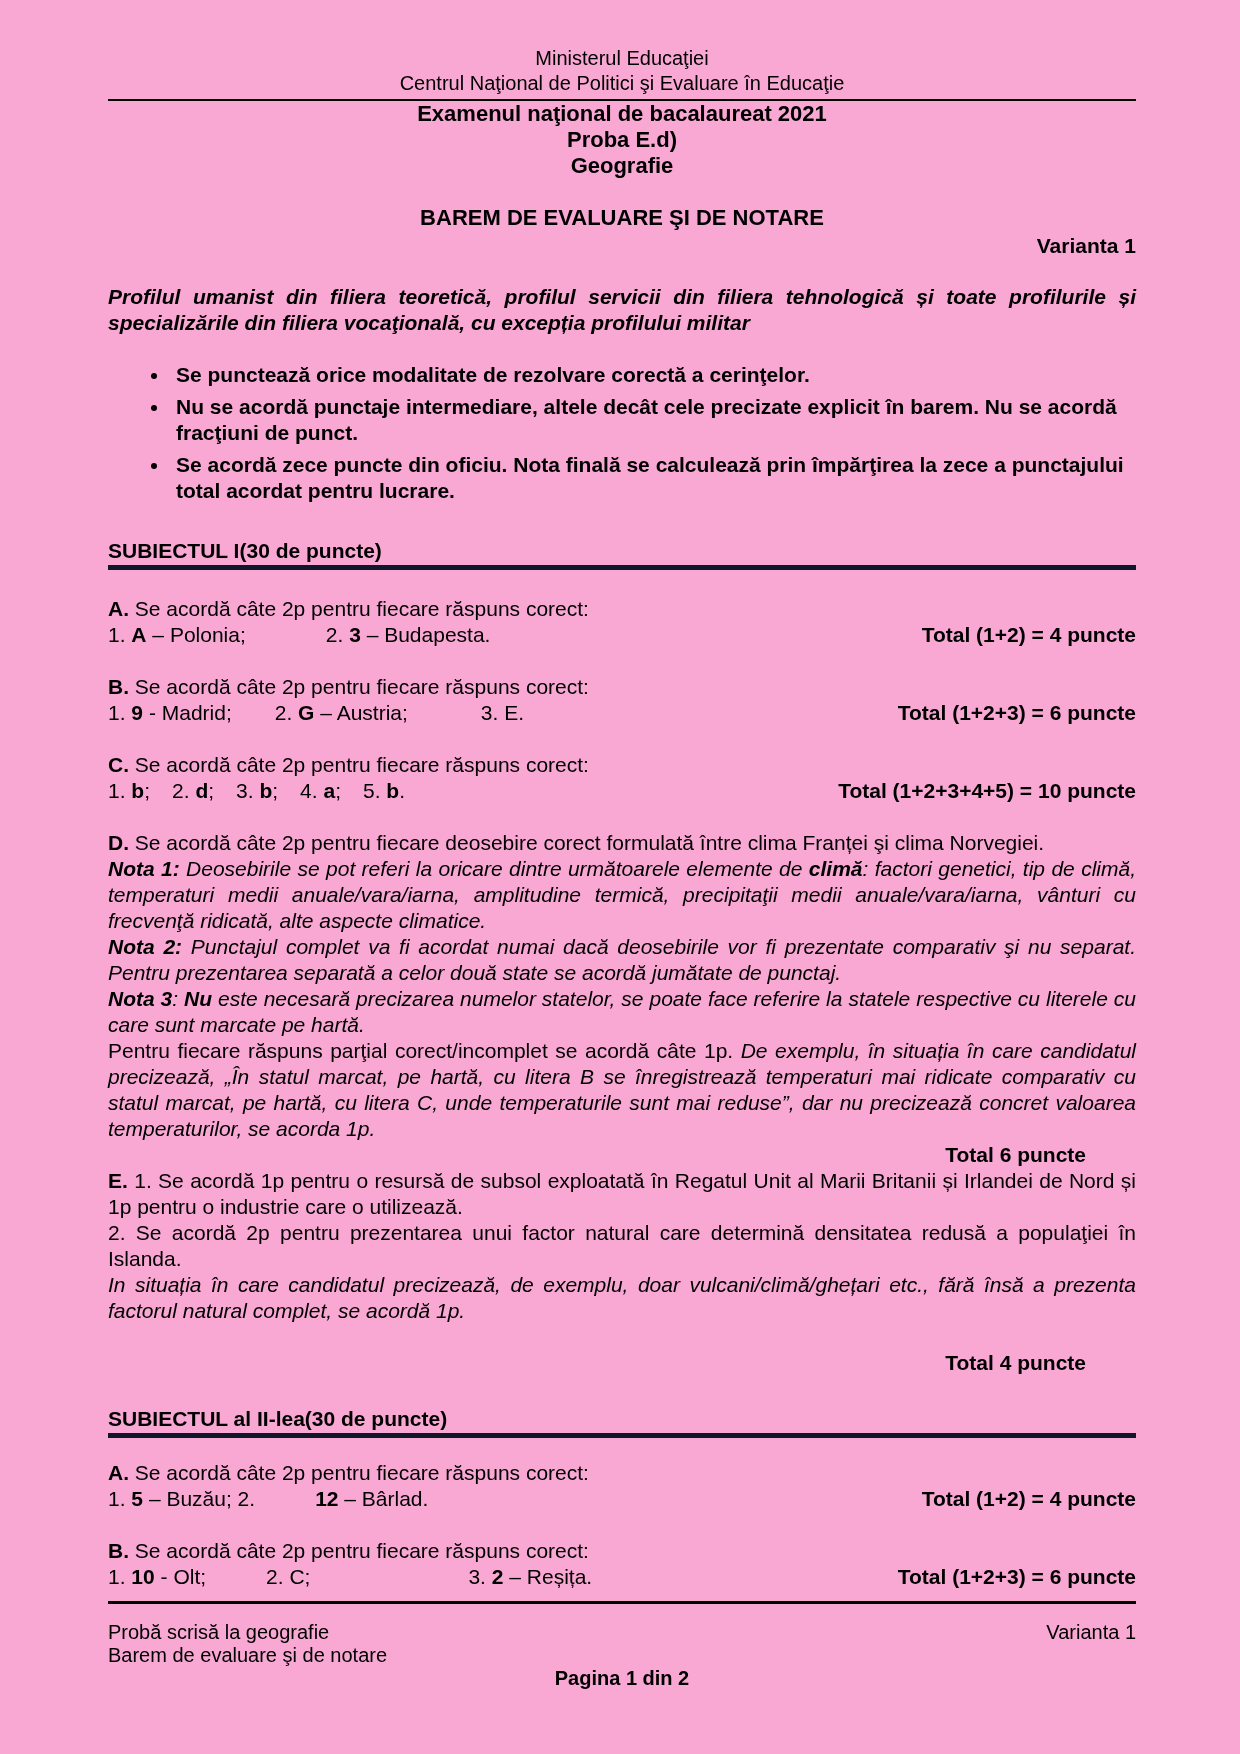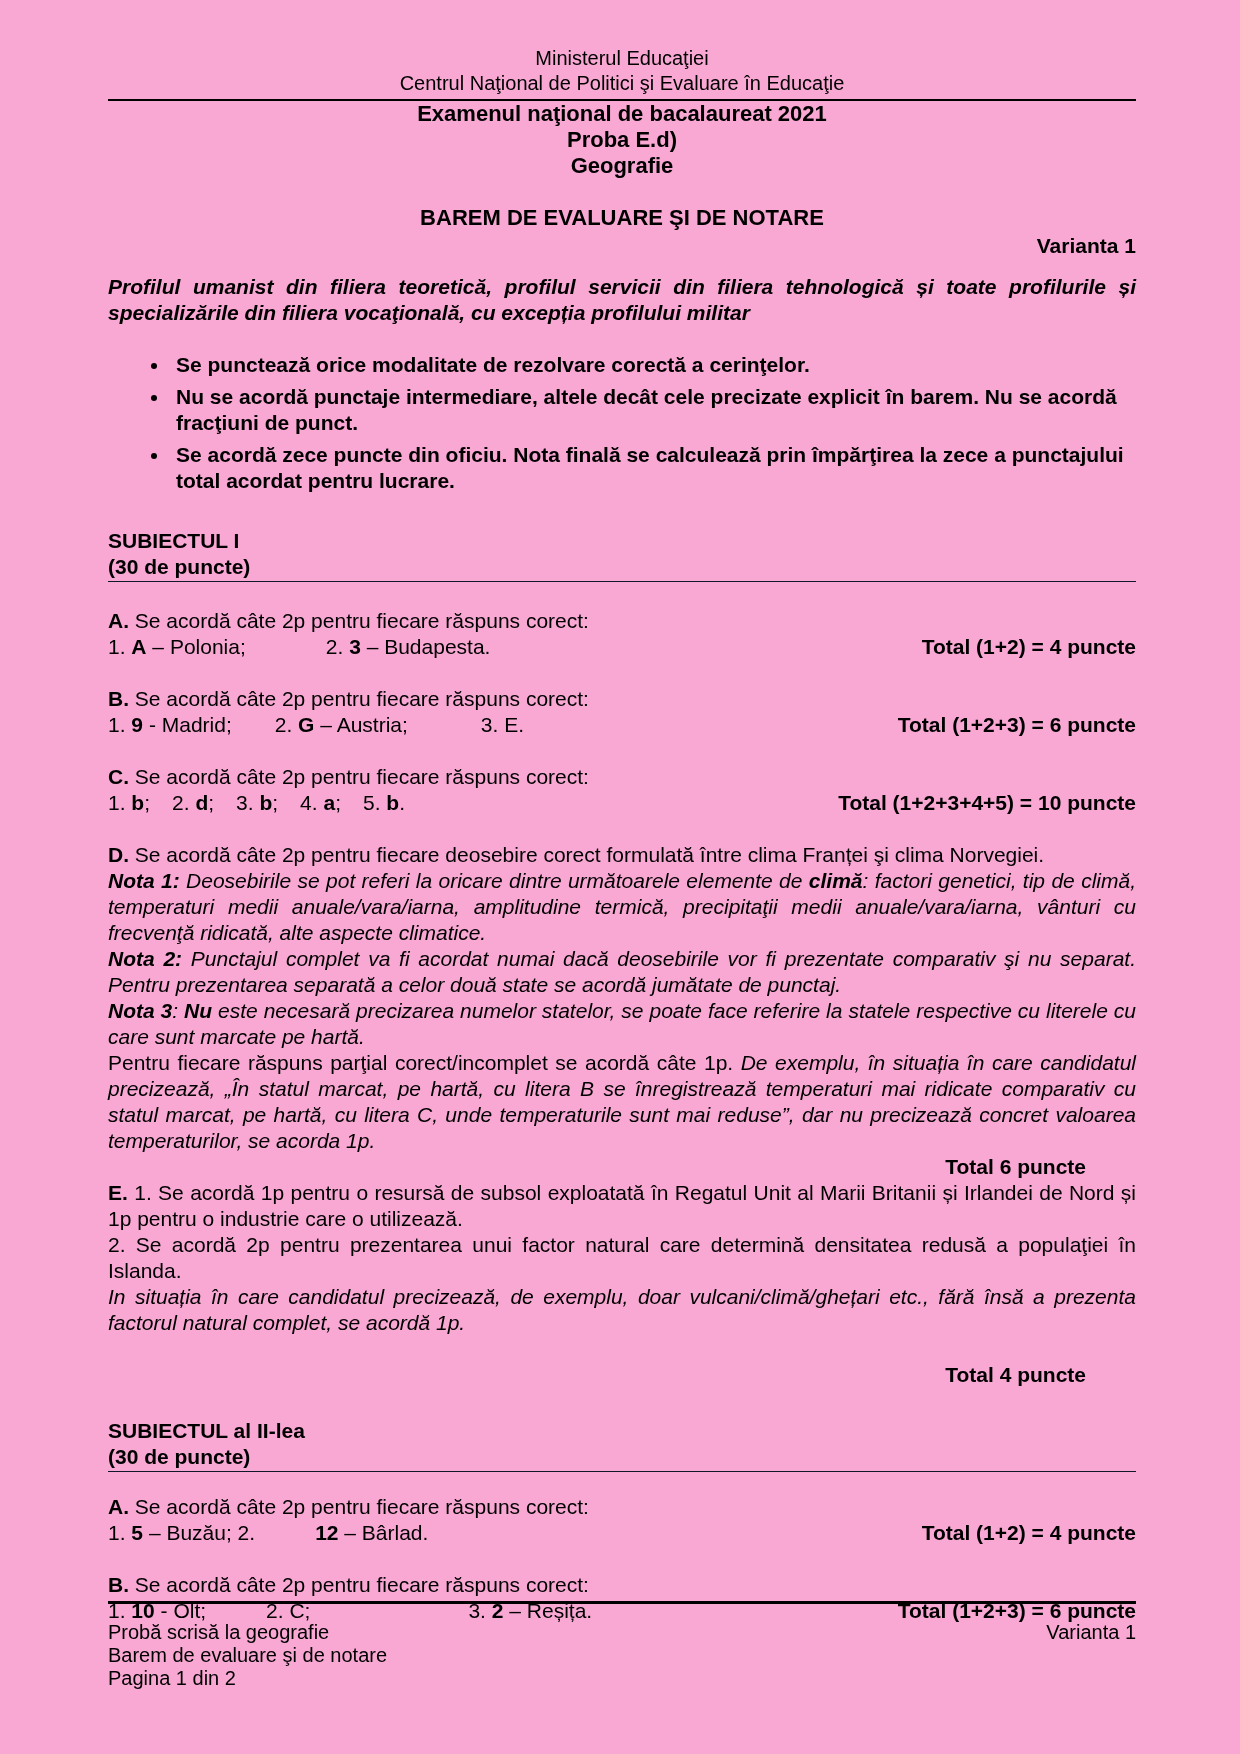--- a/index.html
+++ b/index.html
@@ -7,49 +7,48 @@
     position:relative;
     width:1240px;height:1754px;
     margin:0 auto;
     background:#f9a8d4;
     color:#000;
     font-family:"Liberation Sans",sans-serif;
     font-size:21px;line-height:26px;
     box-sizing:border-box;
     padding:46px 104px 0 108px;
   }
-  .center{}
+  .center{text-align:center;font-weight:bold;}
   .b{font-weight:bold;}
   .i{font-style:italic;}
   .justify{text-align:justify;}
   p{margin:0;}
   .gap{display:inline-block;height:1px;}
 
   .doc-header{
     text-align:center;
     font-size:20px;line-height:25px;
     border-bottom:2px solid #000;
     padding-bottom:3px;
   }
 
   .title-block{text-align:center;font-weight:bold;font-size:22px;line-height:26px;}
   .barem-line{margin-top:26px;text-align:center;font-weight:bold;font-size:22px;}
   .variant-line{text-align:right;font-weight:bold;font-size:21px;margin-top:2px;}
 
-  .profile-note{margin-top:15px;font-weight:bold;font-style:italic;text-align:justify;}
+  .profile-note{margin-top:25px;font-weight:bold;font-style:italic;text-align:justify;}
 
   ul.rules{margin:26px 0 0 0;padding-left:62px;}
   ul.rules li{font-weight:bold;margin:6px 0;padding-left:6px;}
 
   .section-heading{
     display:flex;justify-content:flex-start;align-items:baseline;
     font-weight:bold;font-size:21px;
-    border-bottom:1px solid #0f172a;
+    border-bottom:5px solid #0f172a;
     padding-bottom:1px;
-    flex-direction:column;
   }
   .mt-sec{margin-top:34px;}
   .mt-block{margin-top:26px;}
 
   .answer-row{display:flex;justify-content:space-between;align-items:baseline;}
   .answer-left{white-space:nowrap;}
   .total{font-weight:bold;white-space:nowrap;}
   .total-line{text-align:right;font-weight:bold;}
   .total-offset{padding-right:50px;}
 

